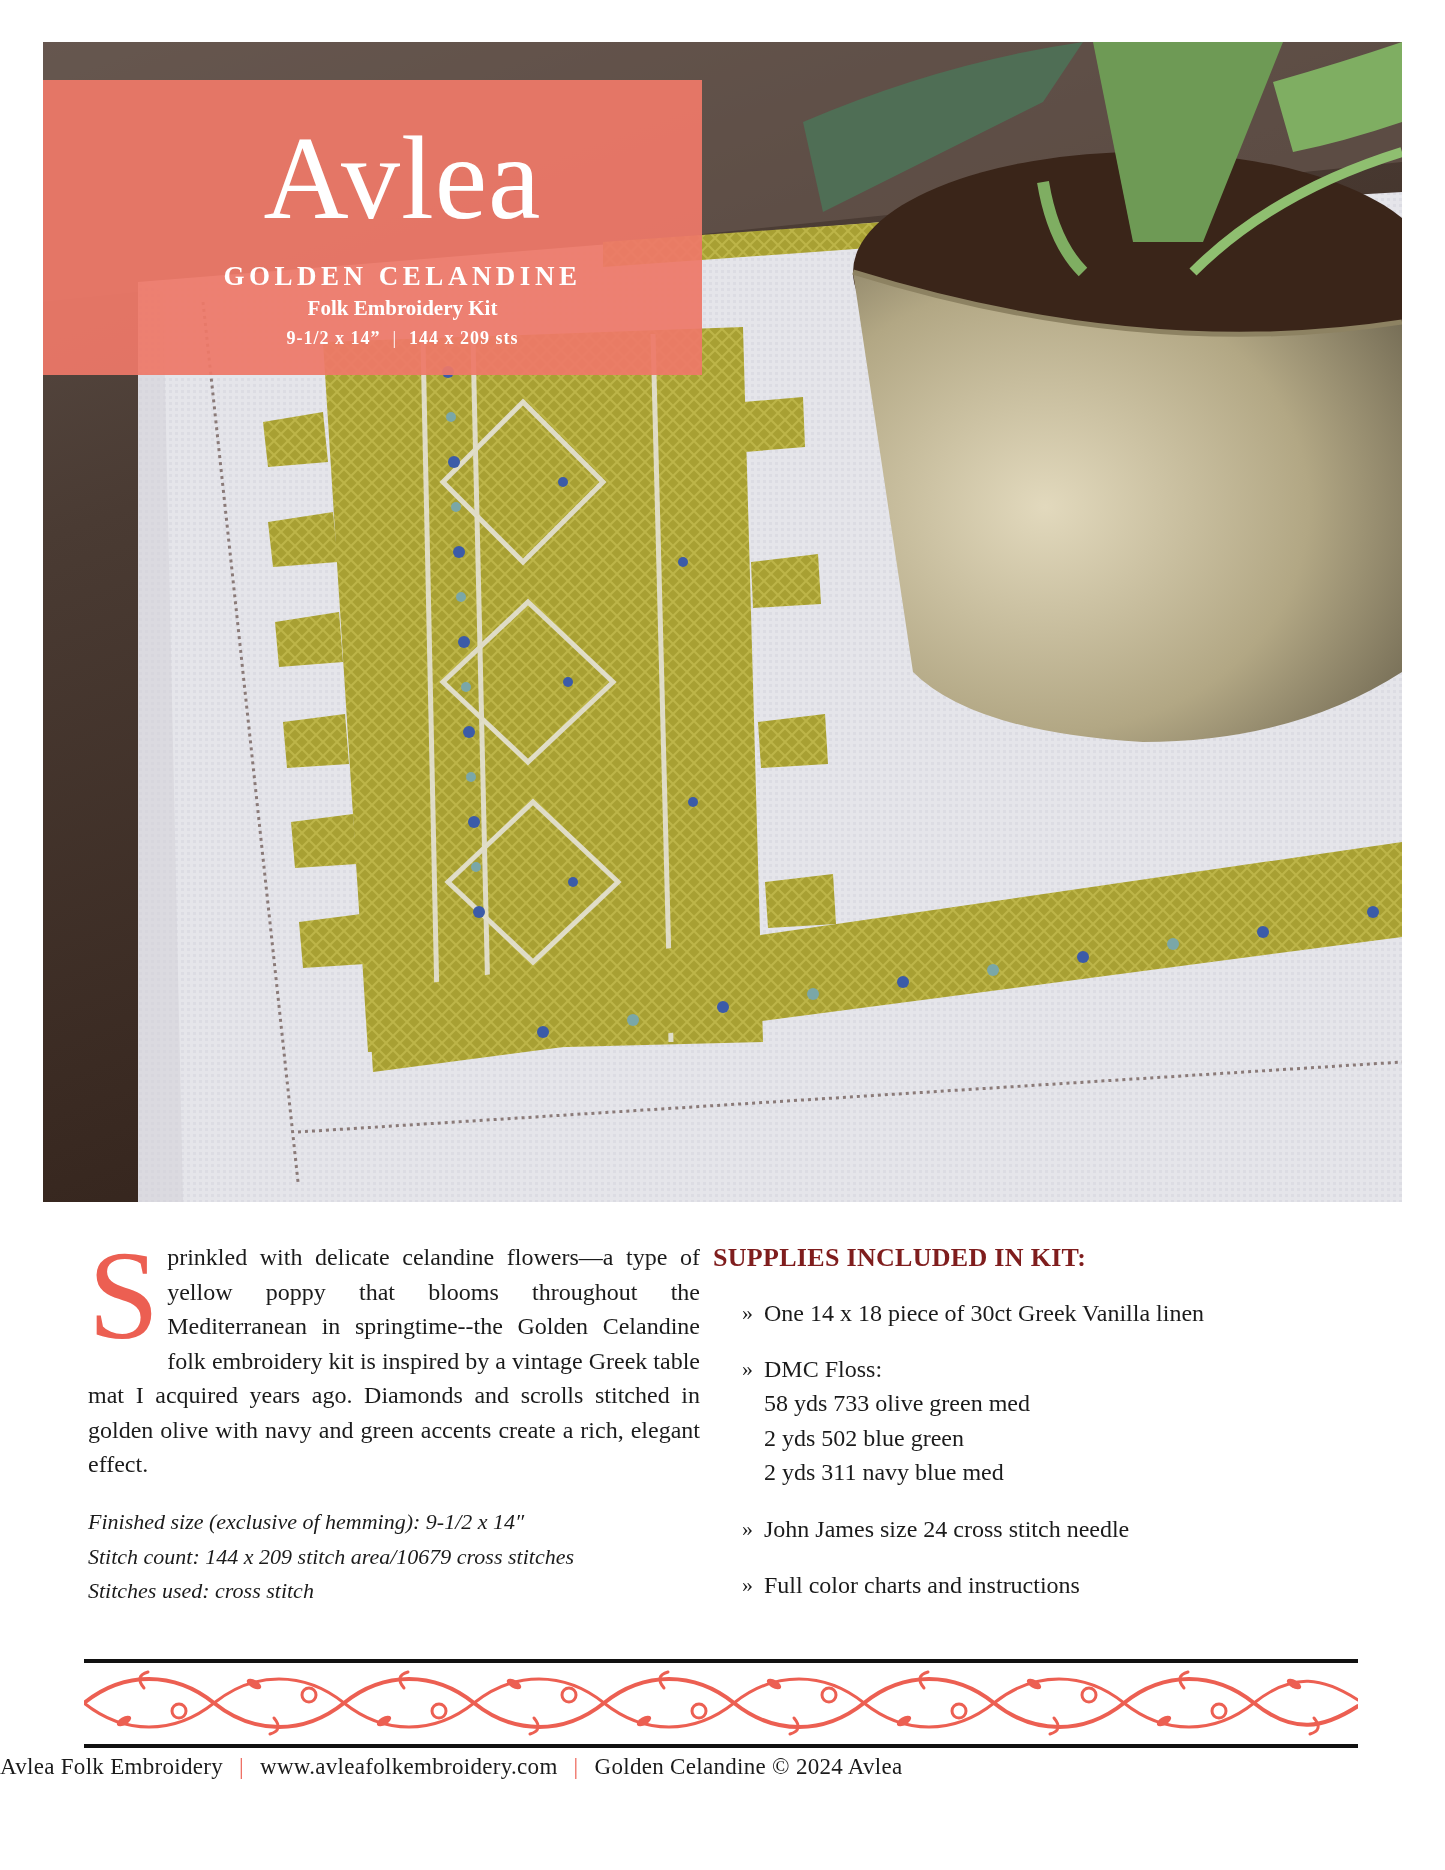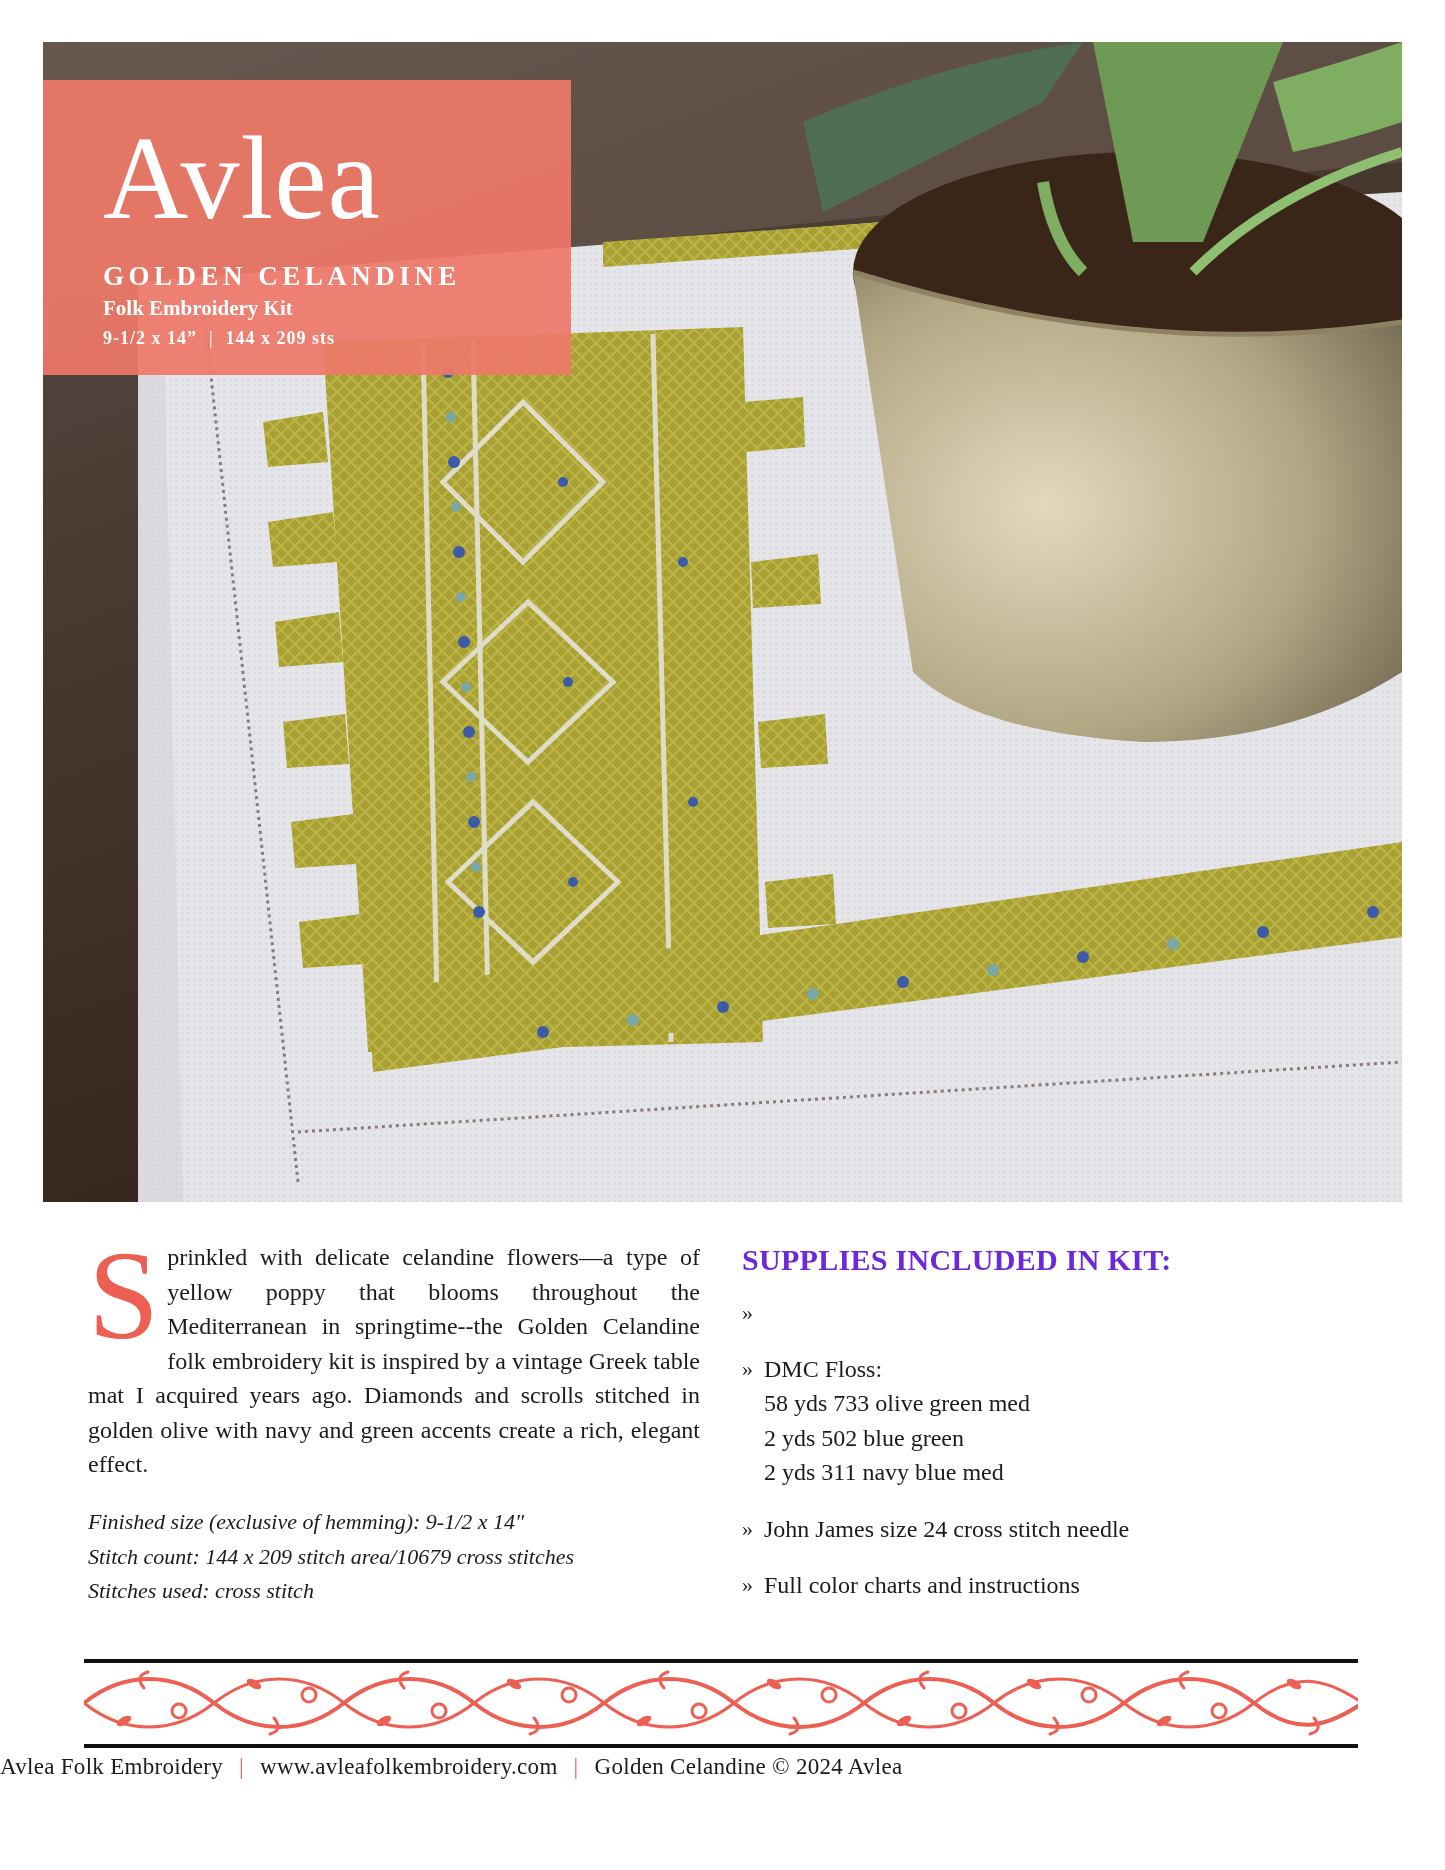--- a/index.html
+++ b/index.html
@@ -9,23 +9,23 @@
   
   .photo {
     position: absolute; left: 43px; top: 42px; width: 1359px; height: 1160px;
     overflow: hidden;
     background: linear-gradient(160deg, #5f524b 0%, #4a3b33 30%, #3a2a22 65%, #2a1a12 100%);
   }
   .photo svg { position: absolute; left: 0; top: 0; width: 100%; height: 100%; }
 
   
   .title-box {
-    position: absolute; left: 43px; top: 80px; width: 528px; height: 295px;
+    position: absolute; left: 43px; top: 80px; width: 659px; height: 295px;
     background: rgba(238, 120, 104, 0.93);
-    color: #ffffff; padding-left: 40px;
+    text-align: center; color: #ffffff; padding-left: 40px;
   }
   .brand {
     position: absolute; left: 0; right: 0; top: 40px;
     font-size: 118px; line-height: 1; letter-spacing: 1px; font-weight: normal;
     padding-left: 60px;
   }
   .kit-name {
     position: absolute; left: 0; right: 0; top: 165px;
     font-size: 27px; letter-spacing: 4.5px; font-weight: bold;
     padding-left: 60px;
@@ -50,22 +50,22 @@
     float: left; color: #ec5f52; font-size: 128px; line-height: 98px;
     margin: 6px 8px 0 0; height: 100px;
   }
   .specs {
     position: absolute; left: 88px; top: 1505px; width: 620px;
     font-size: 22px; line-height: 34.5px; font-style: italic;
   }
 
   
   .supplies-heading {
-    position: absolute; left: 742px; top: 1243px;
-    color: #6d28d9; font-size: 30px; font-weight: bold; letter-spacing: 0.3px;
+    position: absolute; left: 713px; top: 1243px;
+    color: #7f1d1d; font-size: 26px; font-weight: bold; letter-spacing: 0.3px;
   }
   .supplies { position: absolute; left: 742px; top: 1296px; width: 620px; font-size: 24px; }
   .supply { display: flex; margin-bottom: 22px; line-height: 34px; }
   .supply .bullet { width: 22px; flex: 0 0 22px; font-size: 22px; }
   .supply .sub { line-height: 34.5px; }
 
   
   .rule { position: absolute; left: 84px; width: 1274px; height: 4px; background: #111; }
   .rule.top { top: 1659px; }
   .rule.bottom { top: 1744px; }
@@ -196,20 +196,21 @@
 <div class="specs">
   <div>Finished size (exclusive of hemming): 9-1/2 x 14″</div>
   <div>Stitch count: 144 x 209 stitch area/10679 cross stitches</div>
   <div>Stitches used: cross stitch</div>
 </div>
 
 <div class="supplies-heading">SUPPLIES INCLUDED IN KIT:</div>
 <div class="supplies">
   <div class="supply">
     <span class="bullet">»</span>
+    <span>One 14 x 18 piece of 30ct Greek Vanilla linen</span>
   </div>
   <div class="supply">
     <span class="bullet">»</span>
     <div>
       <div>DMC Floss:</div>
       <div class="sub">58 yds 733 olive green med</div>
       <div class="sub">2 yds 502 blue green</div>
       <div class="sub">2 yds 311 navy blue med</div>
     </div>
   </div>

